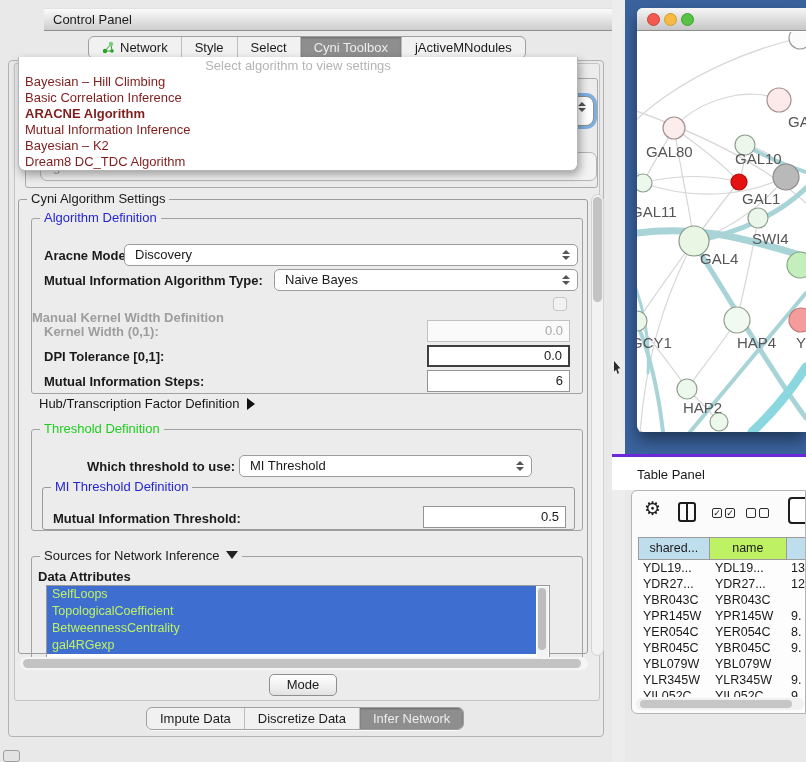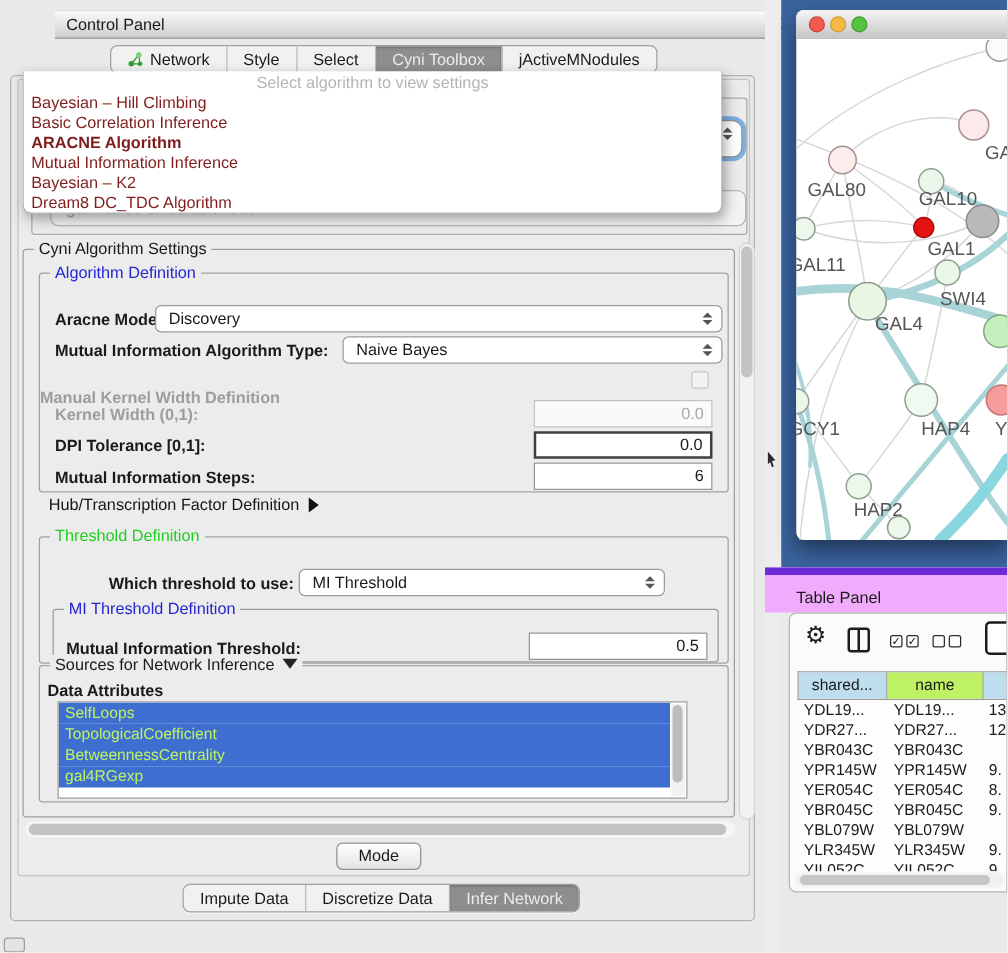--- a/index.html
+++ b/index.html
@@ -44,21 +44,21 @@
 
   
   .settings{position:absolute;left:18px;top:199px;width:570px;height:455px;border:1px solid #9e9e9e;border-radius:3px;}
   .legend{position:absolute;top:-9px;left:8px;background:#ececec;padding:0 4px;font-size:13px;white-space:nowrap;z-index:2;}
   .legend.blue{color:#2525d2;}
   .legend.green{color:#1fcf1f;}
   .group{position:absolute;border:1px solid #a2a2a2;border-radius:3px;}
   #g-algdef{left:12px;top:18px;width:552px;height:176px;}
   #g-threshold{left:12px;top:229px;width:552px;height:102px;}
   #g-mithr{left:10px;top:57px;width:533px;height:43px;border-color:#9a9a9a;}
-  #g-sources{left:12px;top:332px;width:552px;height:110px;text-decoration:underline;}
+  #g-sources{left:12px;top:356px;width:552px;height:110px;text-decoration:underline;}
 
   .lbl{position:absolute;font-size:13px;font-weight:bold;white-space:nowrap;}
   .lbl.dis{color:#9d9d9d;}
   .combo{position:absolute;background:#fff;border:1px solid #9c9c9c;border-radius:5px;font-size:13px;
     line-height:20px;height:22px;padding-left:10px;}
   .stepper{position:absolute;right:7px;top:5px;width:8px;}
   .stepper::before{content:"";display:block;border-left:4px solid transparent;border-right:4px solid transparent;
     border-bottom:4px solid #555;margin-bottom:2px;}
   .stepper::after{content:"";display:block;border-left:4px solid transparent;border-right:4px solid transparent;
     border-top:4px solid #555;}
@@ -114,22 +114,22 @@
     border-radius:6px 0 0 6px;box-shadow:0 8px 16px rgba(0,0,0,.45);}
   .net-titlebar{position:absolute;left:0;top:0;width:100%;height:23px;background:linear-gradient(#f6f6f6,#c6c6c6);
     border-bottom:1px solid #8d8d8d;border-radius:6px 0 0 0;}
   .tl{position:absolute;top:5px;width:13px;height:13px;border-radius:50%;}
   .tl.red{left:10px;background:#f25a4d;border:1px solid #c94438;}
   .tl.yellow{left:27px;background:#f8b944;border:1px solid #caa02c;}
   .tl.green{left:44px;background:#58c244;border:1px solid #3f9e31;}
   #net-svg{position:absolute;left:0;top:24px;width:169px;height:400px;}
 
   
-  .table-panel-bar{position:absolute;left:612px;top:454px;width:194px;height:36px;background:#f0abfc;
-    border-top:6px solid #6d28d9;}
+  .table-panel-bar{position:absolute;left:612px;top:454px;width:194px;height:36px;background:#ffffff;
+    border-top:3px solid #6d28d9;}
   .table-panel-title{position:absolute;left:25px;top:10px;font-size:13px;}
   .table-window{position:absolute;left:631px;top:490px;width:175px;height:224px;background:#fbfbfb;
     border:1px solid #b5b5b5;border-radius:6px 0 0 6px;overflow:hidden;}
   .gear-icon{position:absolute;left:12px;top:8px;font-size:19px;color:#1c1c1c;line-height:1;}
   .cols-icon{position:absolute;left:46px;top:11px;width:18px;height:20px;border:2px solid #1c1c1c;border-radius:3px;}
   .cols-icon::after{content:"";position:absolute;left:6px;top:0;width:2px;height:16px;background:#1c1c1c;}
   .pair{position:absolute;top:17px;display:flex;gap:3px;}
   #pair-checked{left:80px;} #pair-unchecked{left:114px;}
   .cbx{width:10px;height:10px;border:1.5px solid #2c2c2c;border-radius:2px;font-size:9px;line-height:9px;
     text-align:center;color:#111;}

